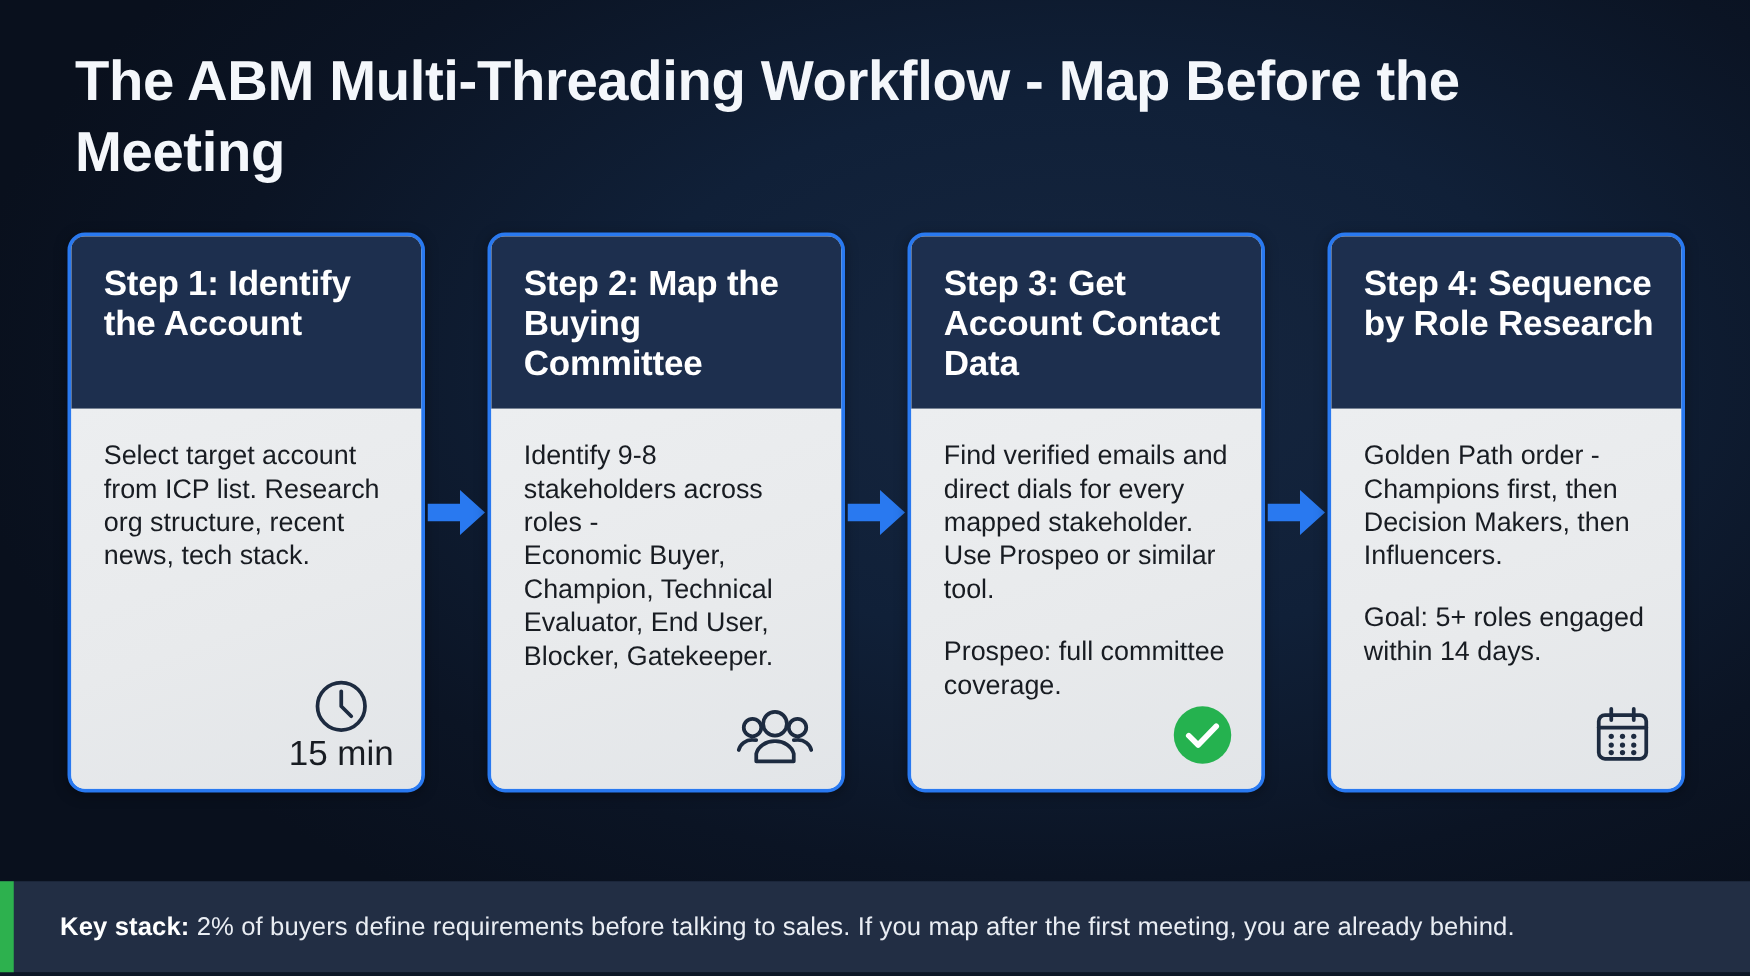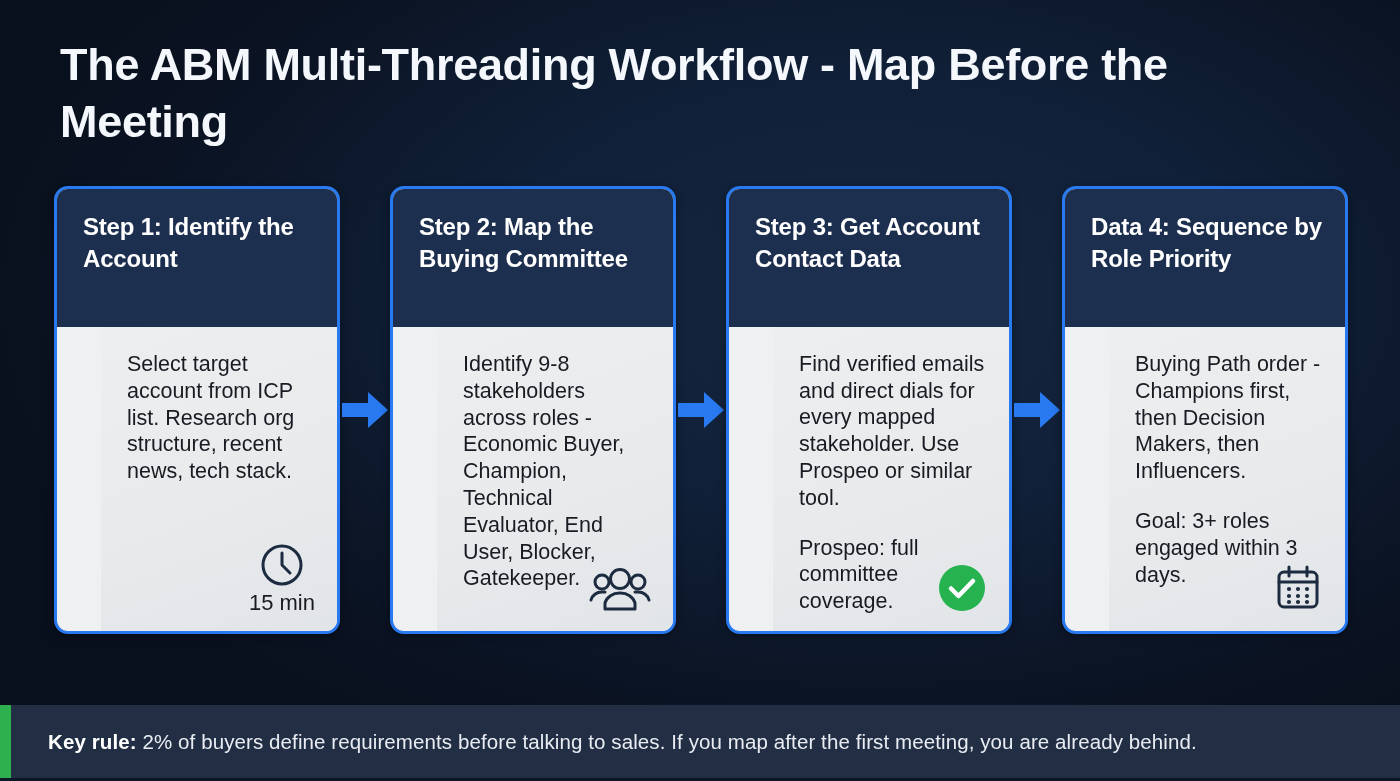--- a/index.html
+++ b/index.html
@@ -61,54 +61,53 @@
     overflow: hidden;
     box-shadow: 0 2px 10px rgba(0,0,0,0.35);
     flex: 0 0 auto;
   }
 
   .card-header {
     background: #1d2f4e;
     color: #ffffff;
     height: 138px;
     padding: 22px 20px 10px 26px;
-    font-size: 24px;
+    font-size: 28px;
     line-height: 32px;
     font-weight: bold;
     letter-spacing: -0.2px;
   }
 
   .card-body {
     flex: 1;
     background: linear-gradient(160deg, #eceef0 0%, #e8eaec 55%, #e2e5e8 100%);
     padding: 24px 22px 16px 26px;
     color: #181c22;
     font-size: 21.5px;
     line-height: 26.8px;
     position: relative;
     display: flex;
     flex-direction: column;
-    margin-left: 44px;
   }
 
   .body-para { white-space: pre-line; }
   .body-para + .body-para { margin-top: 23px; }
 
   .card-footer-icon {
     position: absolute;
     right: 22px;
     bottom: 16px;
     display: flex;
     flex-direction: column;
     align-items: center;
     gap: 2px;
   }
 
   .icon-caption {
-    font-size: 22px;
+    font-size: 28px;
     line-height: 25px;
     color: #181c22;
   }
 
   .glyph { display: block; }
 
   
   .arrow {
     flex: 0 0 auto;
     width: 50px;
@@ -219,24 +218,24 @@
       </div>
     </div>
 
     <div class="arrow">
       <svg width="46" height="42" viewBox="0 0 46 42">
         <path d="M0 14 L26 14 L26 3 L46 21 L26 39 L26 28 L0 28 Z" fill="#2979f0"></path>
       </svg>
     </div>
 
     <div class="card">
-      <div class="card-header">Data 4: Sequence by Role Priority</div>
-      <div class="card-body">
-        <div class="body-para">Buying Path order - Champions first, then Decision Makers, then Influencers.</div>
-        <div class="body-para">Goal: 3+ roles engaged within 3 days.</div>
+      <div class="card-header">Step 4: Sequence by Role Research</div>
+      <div class="card-body">
+        <div class="body-para">Golden Path order - Champions first, then Decision Makers, then Influencers.</div>
+        <div class="body-para">Goal: 5+ roles engaged within 14 days.</div>
         <div class="card-footer-icon">
           <svg class="glyph" width="50" height="50" viewBox="0 0 50 50">
             <g fill="none" stroke="#1d2b40" stroke-width="3" stroke-linecap="round" stroke-linejoin="round">
               <rect x="6" y="9" width="38" height="35" rx="5"></rect>
               <path d="M6 19 H44"></path>
               <path d="M16 4 V13"></path>
               <path d="M34 4 V13"></path>
             </g>
             <g fill="#1d2b40">
               <circle cx="16" cy="26" r="2.1"></circle>
@@ -252,16 +251,16 @@
           </svg>
           <span class="icon-caption"></span>
         </div>
       </div>
     </div>
 
   </div>
 
   <div class="footer">
     <div class="footer-accent"></div>
-    <div class="footer-text"><b>Key rule:</b><span> 2% of buyers define requirements before talking to sales. If you map after the first meeting, you are already behind.</span></div>
+    <div class="footer-text"><b>Key stack:</b><span> 2% of buyers define requirements before talking to sales. If you map after the first meeting, you are already behind.</span></div>
   </div>
 
 </div>
 
 </body></html>

